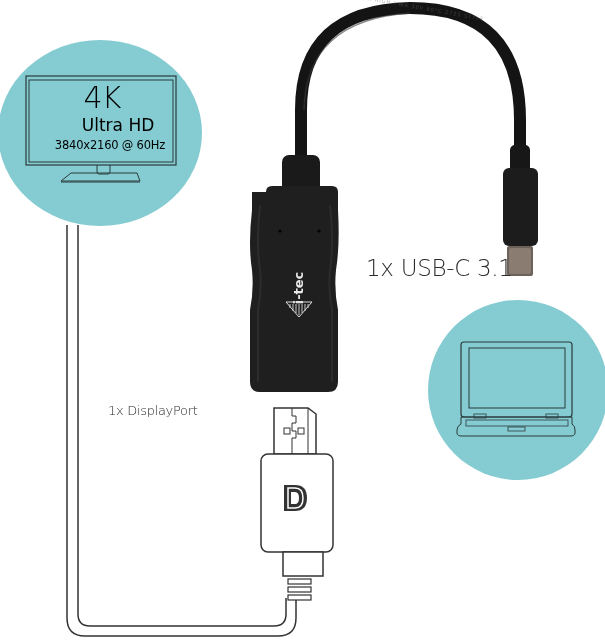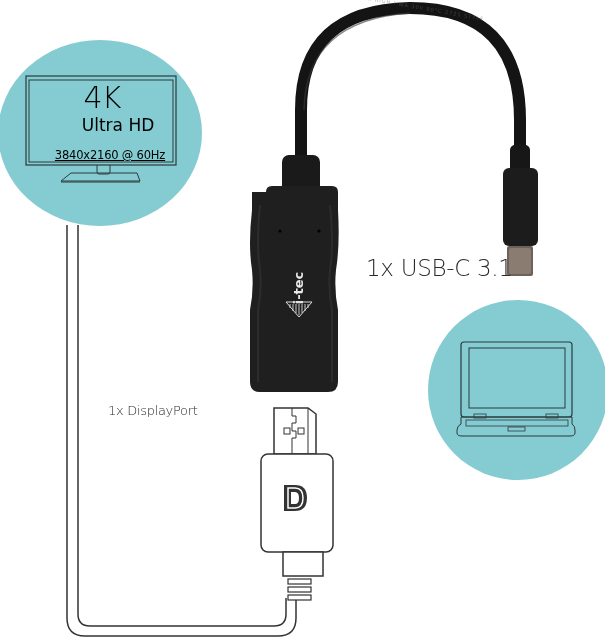--- a/index.html
+++ b/index.html
@@ -16,21 +16,21 @@
 <div class="circle" style="left:-2px; top:40px; width:204px; height:186px;"></div>
 <svg width="210" height="200" style="left:0; top:40px;" viewBox="0 0 210 200">
   <rect x="26" y="36" width="150" height="89" fill="none" stroke="#2b3a3c" stroke-width="1.2"></rect>
   <rect x="29" y="40" width="144" height="82" fill="none" stroke="#2b3a3c" stroke-width="1"></rect>
   <path d="M97 125 L97 132 Q97 134 99 134 L108 134 Q110 134 110 132 L110 125" fill="none" stroke="#2b3a3c" stroke-width="1"></path>
   <path d="M71 133 L137 133 L140 141 L61 141 Z" fill="none" stroke="#2b3a3c" stroke-width="1"></path>
   <line x1="61" y1="142" x2="140" y2="142" stroke="#2b3a3c" stroke-width="1"></line>
 </svg>
 <div class="monitor-text" style="left:30px; width:144px; top:82px; font-size:30px; line-height:32px; font-weight:300; letter-spacing:-1px;">4K</div>
 <div class="monitor-text" style="left:30px; width:144px; top:115px; font-size:17px; line-height:20px;margin-left:16px;">Ultra HD</div>
-<div class="monitor-text" style="left:30px; width:160px; top:148px; font-size:11.5px; line-height:14px; letter-spacing:-0.2px;text-decoration:underline;">3840x2160 @ 60Hz</div>
+<div class="monitor-text" style="left:30px; width:160px; top:138px; font-size:11.5px; line-height:14px; letter-spacing:-0.2px;">3840x2160 @ 60Hz</div>
 
 <svg width="605" height="644" style="left:0; top:0;" viewBox="0 0 605 644">
   <path d="M67 225 L67 618 Q67 636 85 636 L278 636 Q296 636 296 618 L296 598" fill="none" stroke="#333" stroke-width="1.5"></path>
   <path d="M78 225 L78 614 Q78 626 90 626 L274 626 Q286 626 286 614 L286 598" fill="none" stroke="#333" stroke-width="1.5"></path>
 </svg>
 
 <svg width="605" height="644" style="left:0; top:0;" viewBox="0 0 605 644">
   <path d="M301 165 L301 110 Q301 10 410 8 Q520 8 520 120 L520 152" fill="none" stroke="#141414" stroke-width="12" stroke-linecap="round"></path>
   <path d="M304 110 Q306 20 410 13" fill="none" stroke="#3a3a3a" stroke-width="1.5" opacity="0.6"></path>
 </svg>

